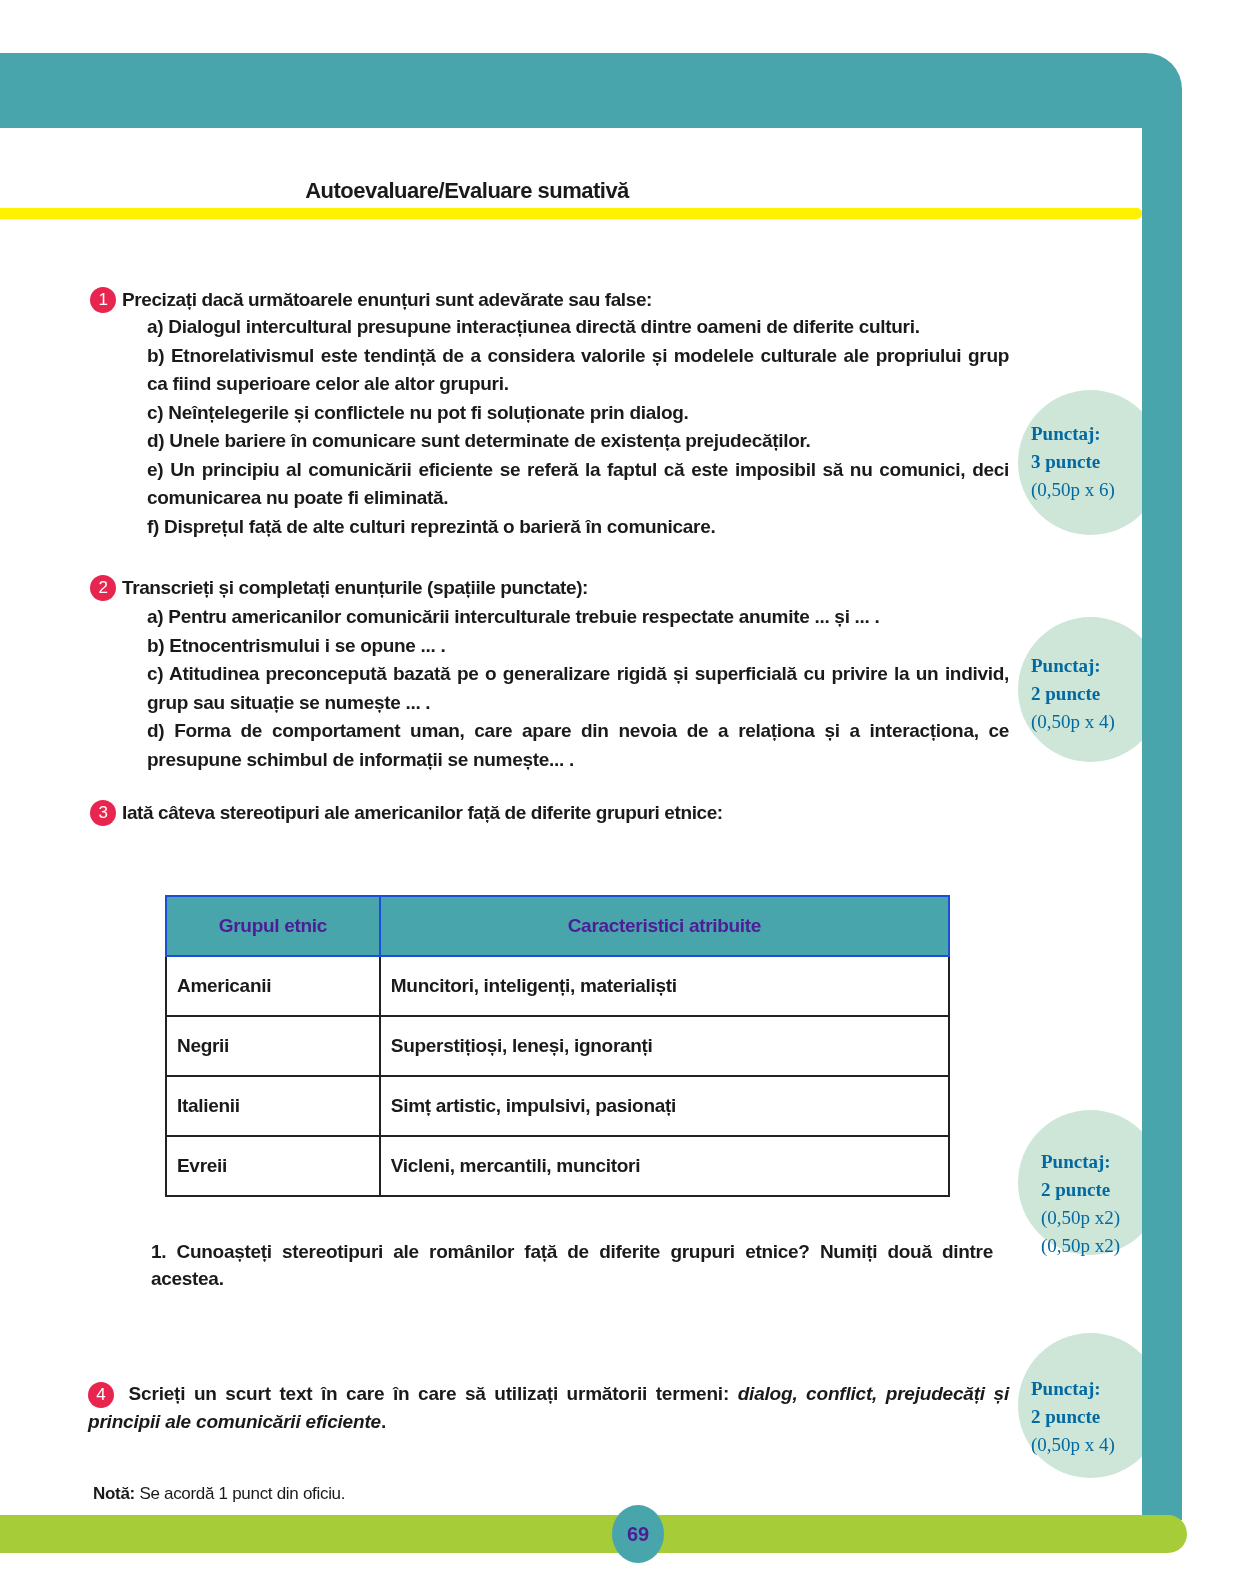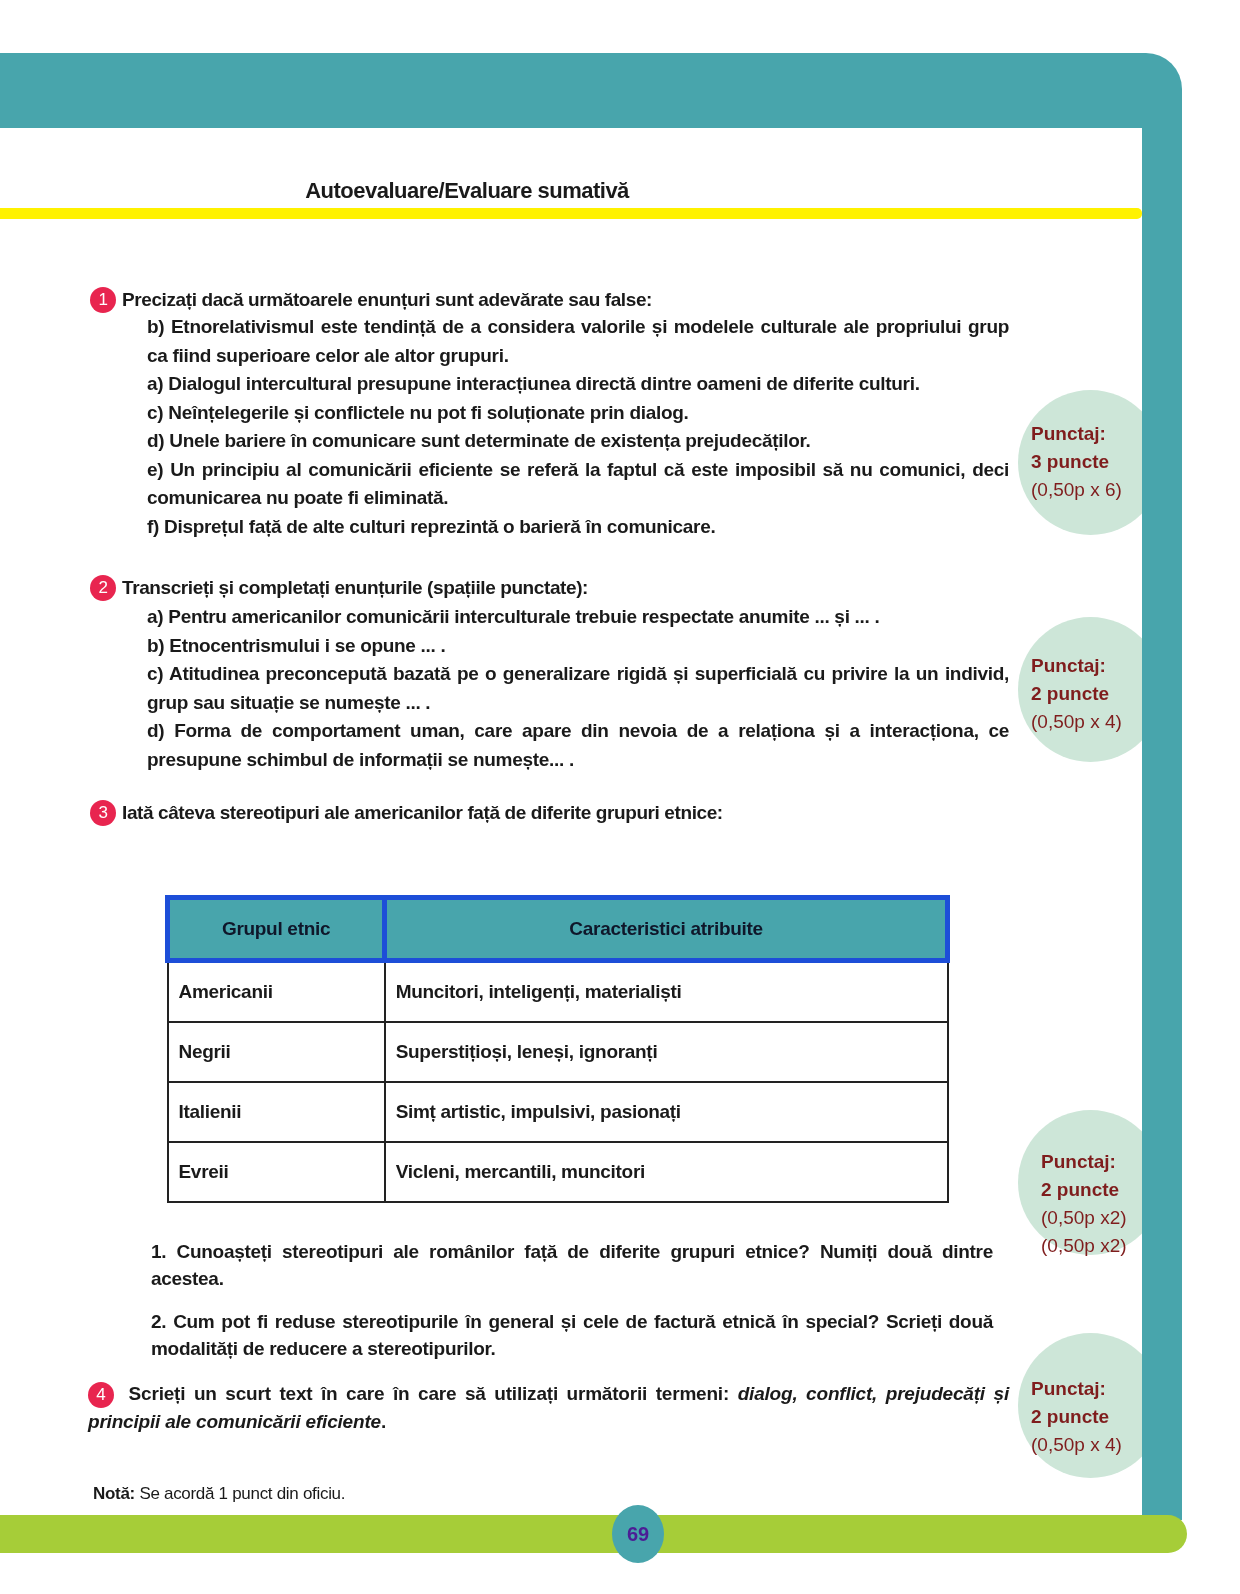--- a/index.html
+++ b/index.html
@@ -39,30 +39,30 @@
     font-size: 19px; font-weight: bold; line-height: 28.5px; letter-spacing: -0.3px;
     text-align: justify;
   }
   .items p { margin: 0; }
   .score {
     position: absolute; width: 145px; height: 145px; border-radius: 50%;
     background: #cde6d8; overflow: hidden;
   }
   .score-text {
     position: absolute; left: 1031px; font-size: 19px; line-height: 28px;
-    font-weight: bold; color: #7f1d1d;
+    font-weight: bold; color: #0369a1; font-family: Liberation Serif, serif;
   }
   .score-text .sub { font-weight: normal; }
   table.ethnic {
     position: absolute; left: 165px; top: 895px; width: 785px;
     border-collapse: collapse; font-size: 19px;
   }
   table.ethnic th {
-    background: #48a5ac; color: #0f172a; font-weight: bold; height: 56px;
-    border: 5px solid #1d4ed8; letter-spacing: -0.3px;
+    background: #48a5ac; color: #4c1d95; font-weight: bold; height: 56px;
+    border: 2px solid #1d4ed8; letter-spacing: -0.3px;
   }
   table.ethnic td {
     height: 56px; border: 2px solid #222; padding-left: 10px; font-weight: bold;
     letter-spacing: -0.3px;
   }
   .sub-q {
     position: absolute; left: 135px; top: 1222px; width: 874px;
     font-size: 19px; font-weight: bold; line-height: 27px; text-align: justify;
     letter-spacing: -0.3px;
   }
@@ -93,22 +93,22 @@
 <div class="right-band"></div>
 
 <div class="title">Autoevaluare/Evaluare sumativă</div>
 <div class="yellow-line"></div>
 
 <div class="q-head" style="top:287px;">
   <span class="num">1</span>
   <span>Precizați dacă următoarele enunțuri sunt adevărate sau false:</span>
 </div>
 <div class="items" style="top:313px;">
+  <p>a) Dialogul intercultural presupune interacțiunea directă dintre oameni de diferite culturi.</p>
   <p>b) Etnorelativismul este tendință de a considera valorile și modelele culturale ale propriului grup ca fiind superioare celor ale altor grupuri.</p>
-  <p>a) Dialogul intercultural presupune interacțiunea directă dintre oameni de diferite culturi.</p>
   <p>c) Neînțelegerile și conflictele nu pot fi soluționate prin dialog.</p>
   <p>d) Unele bariere în comunicare sunt determinate de existența prejudecăților.</p>
   <p>e) Un principiu al comunicării eficiente se referă la faptul că este imposibil să nu comunici, deci comunicarea nu poate fi eliminată.</p>
   <p>f) Disprețul față de alte culturi reprezintă o barieră în comunicare.</p>
 </div>
 
 <div class="q-head" style="top:575px;">
   <span class="num">2</span>
   <span>Transcrieți și completați enunțurile (spațiile punctate):</span>
 </div>
@@ -146,21 +146,20 @@
     </tr>
     <tr>
       <td>Evreii</td>
       <td>Vicleni, mercantili, muncitori</td>
     </tr>
   </tbody>
 </table>
 
 <div class="sub-q">
   <p>1. Cunoașteți stereotipuri ale românilor față de diferite grupuri etnice? Numiți două dintre acestea.</p>
-  <p>2. Cum pot fi reduse stereotipurile în general și cele de factură etnică în special? Scrieți două modalități de reducere a stereotipurilor.</p>
 </div>
 
 <div class="q4">
   <span class="num" style="vertical-align: middle;">4</span>
   <span>Scrieți un scurt text în care în care să utilizați următorii termeni: </span><em>dialog, conflict, prejudecăți și principii ale comunicării eficiente</em><span>.</span>
 </div>
 
 <div class="score" style="left:1018px; top:390px;"></div>
 <div class="score" style="left:1018px; top:617px;"></div>
 <div class="score" style="left:1018px; top:1110px;"></div>

